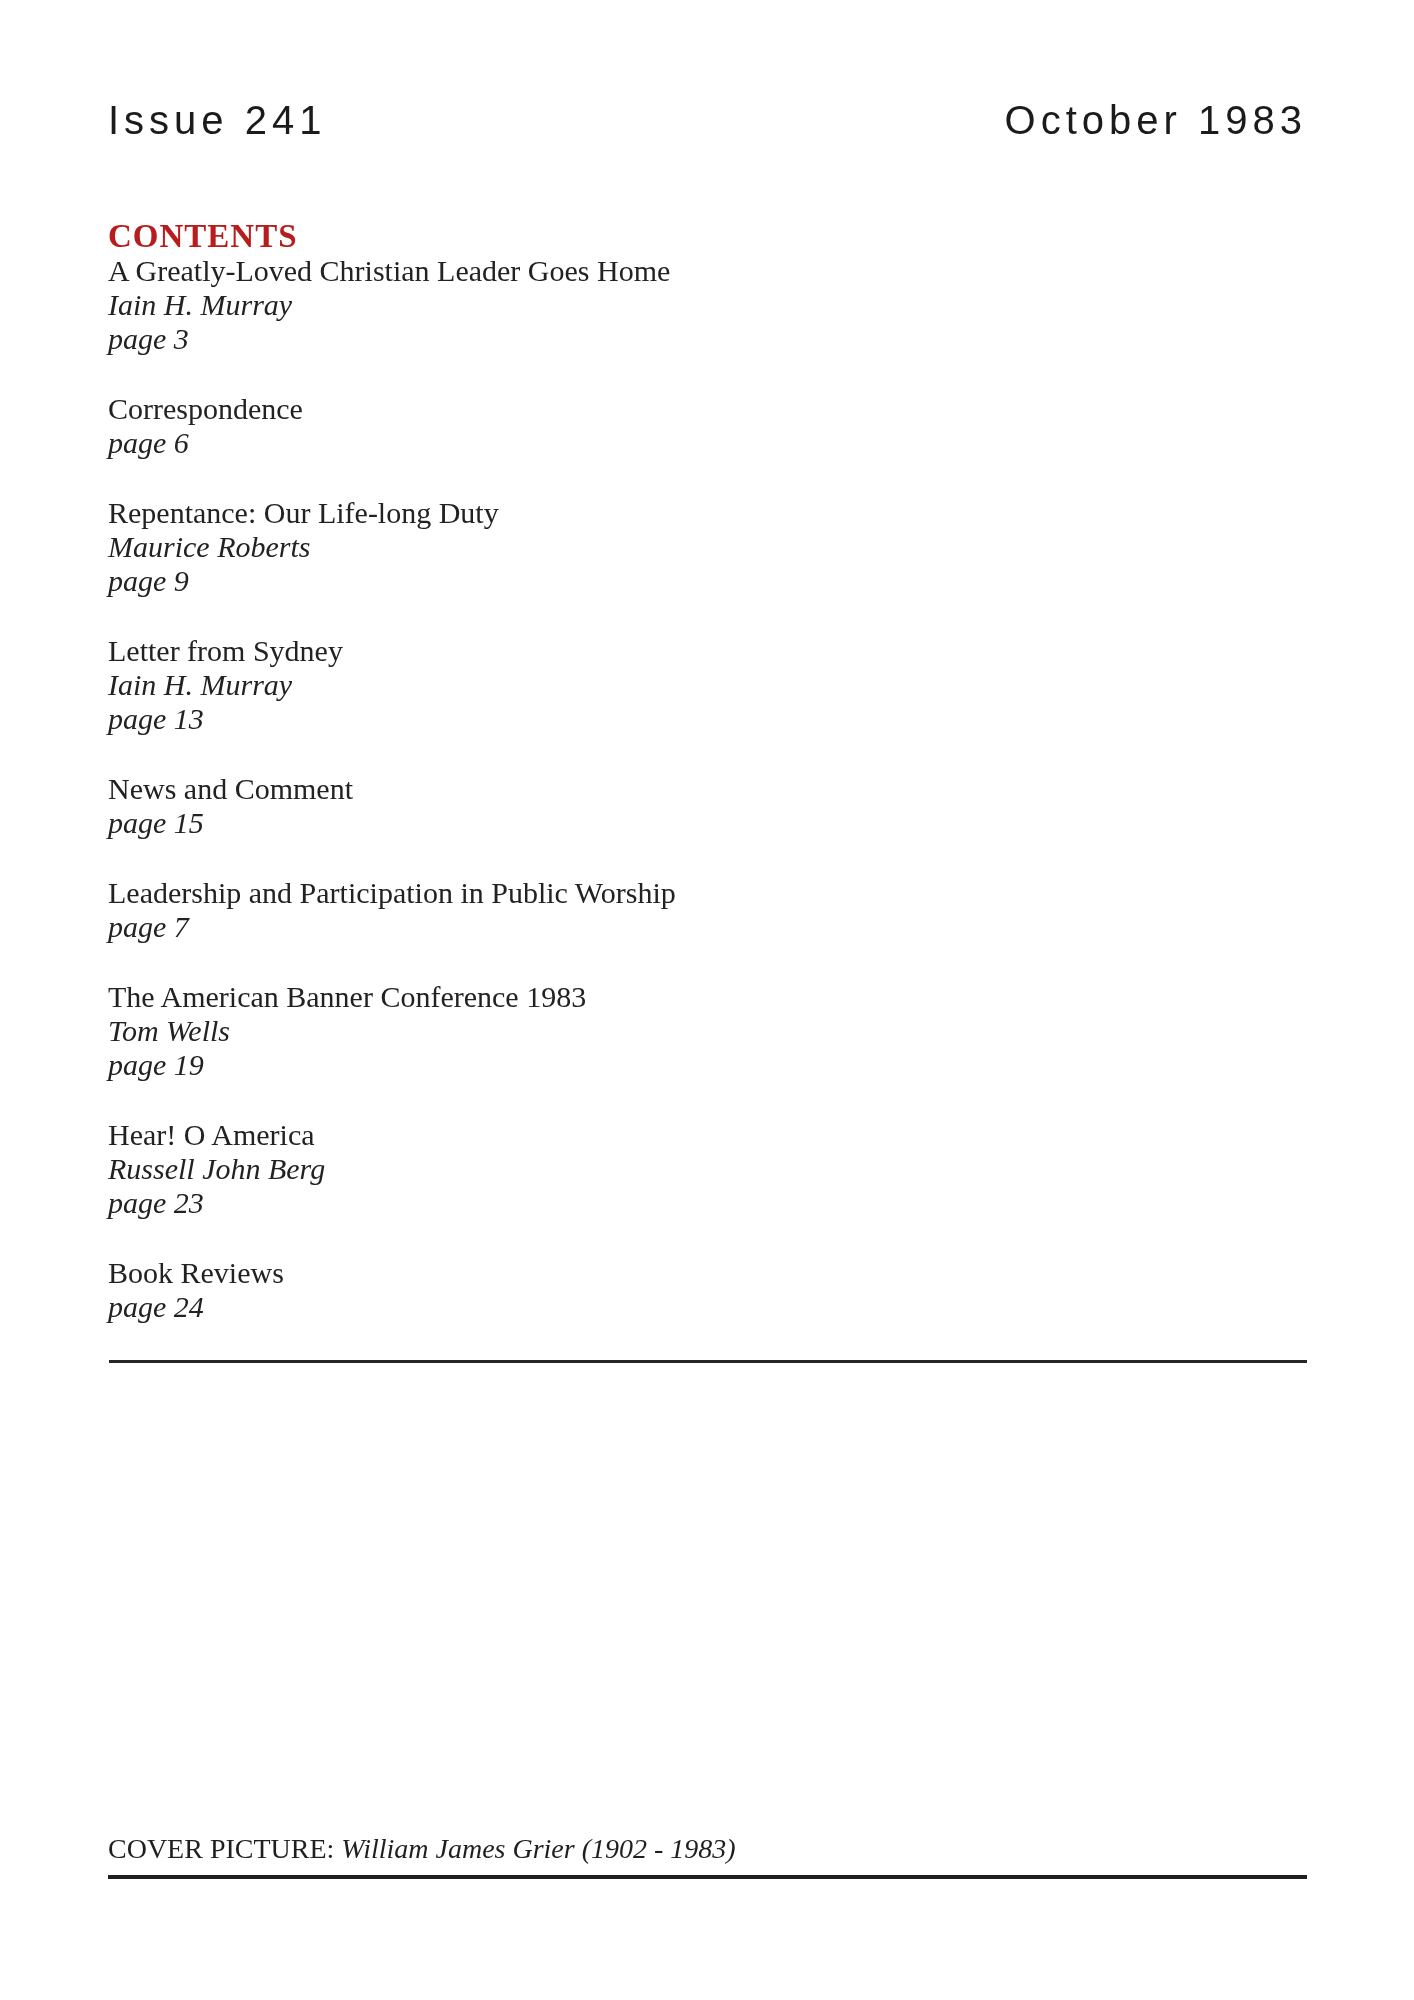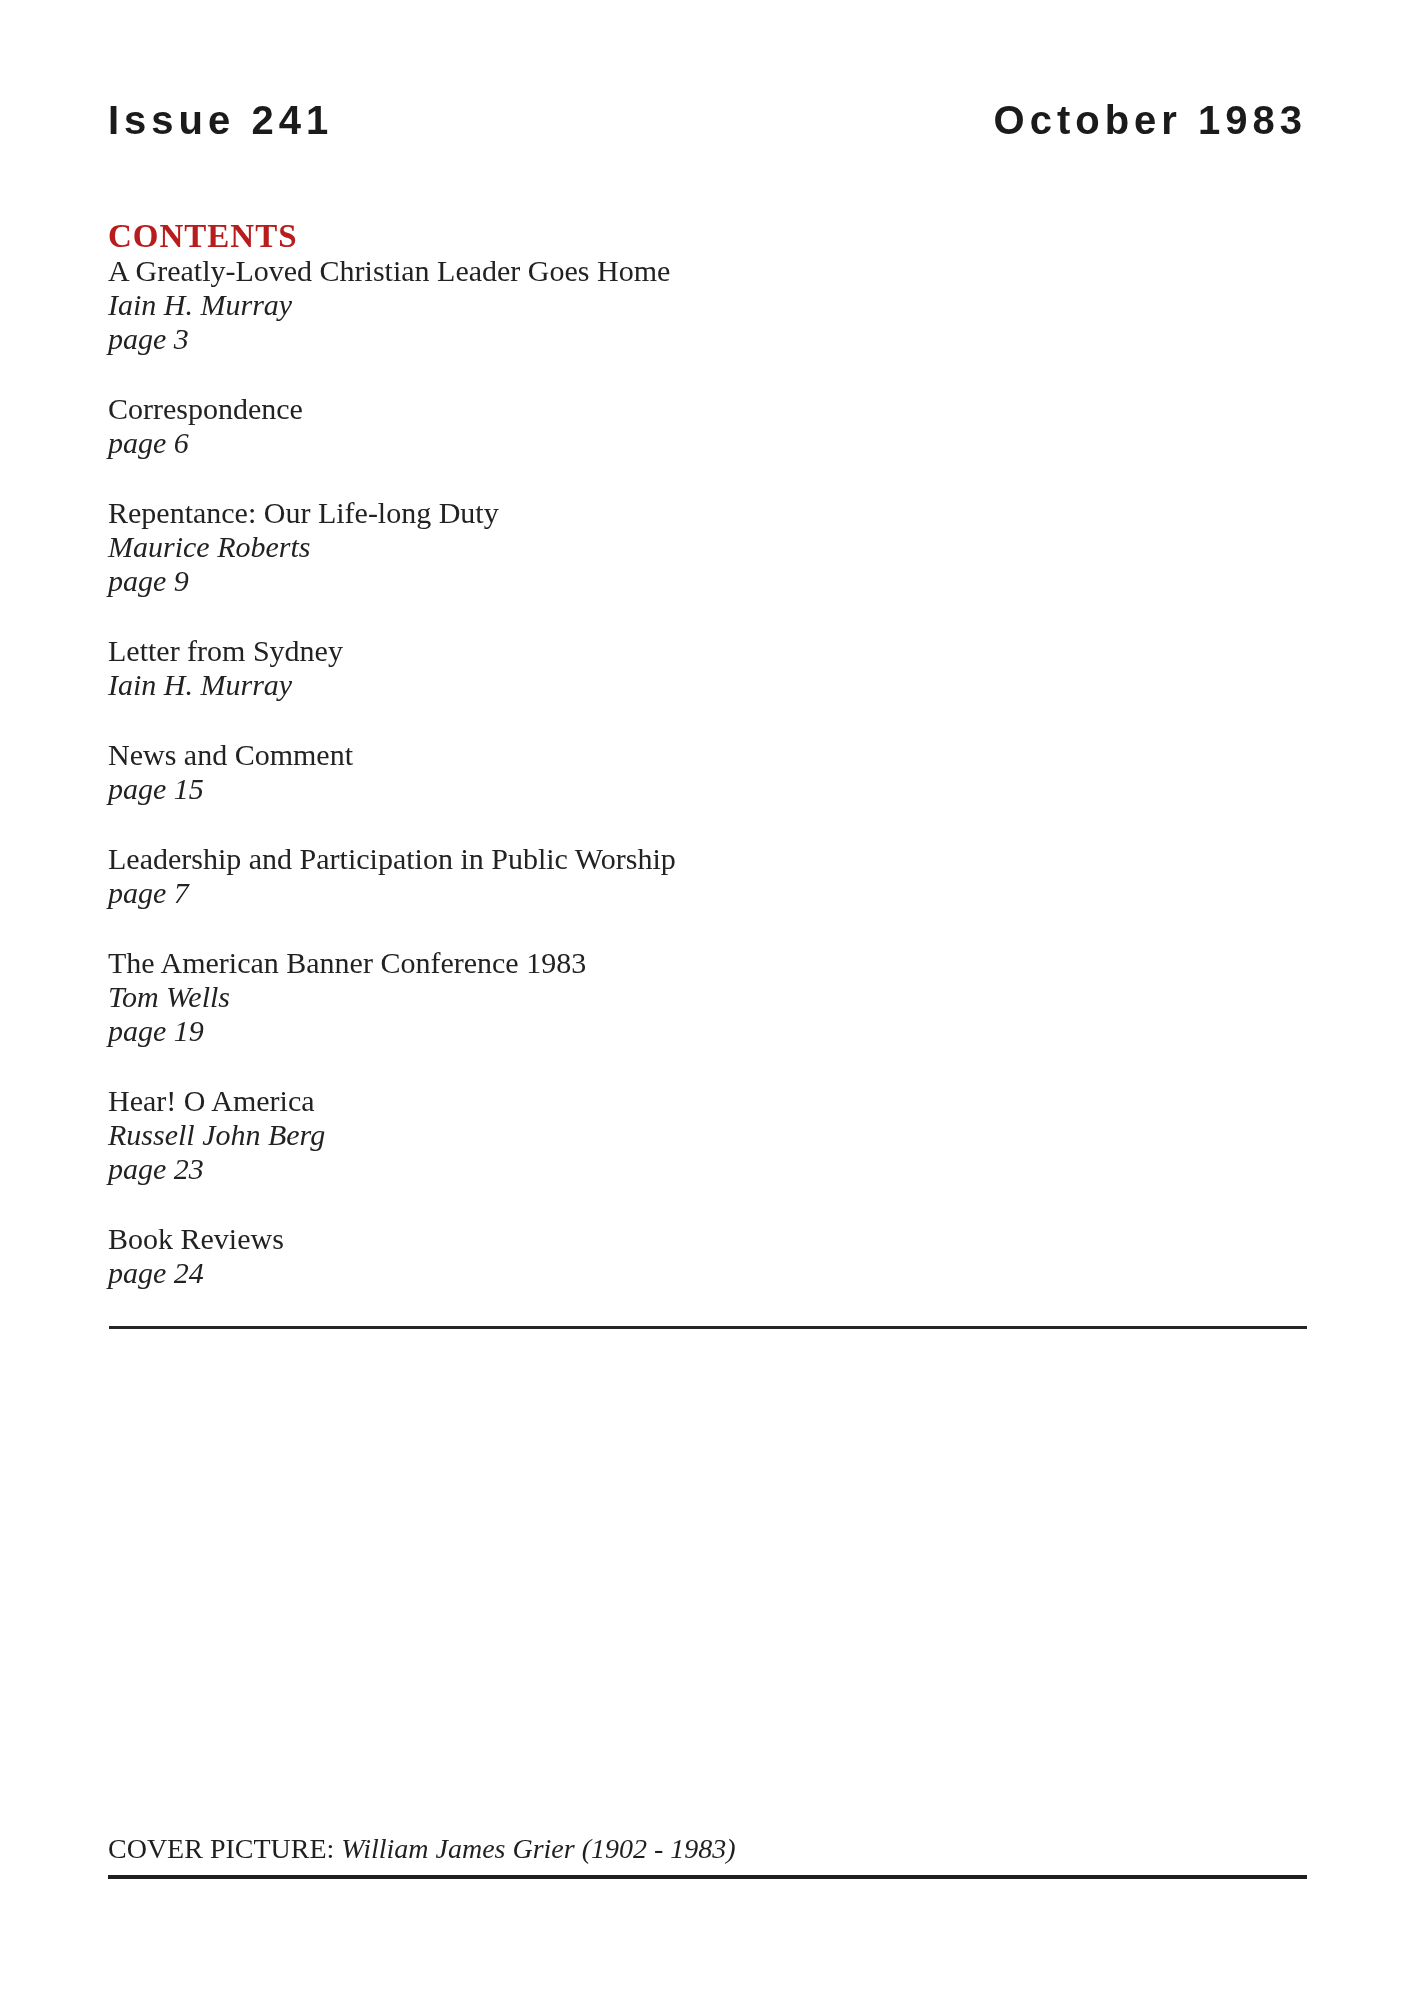--- a/index.html
+++ b/index.html
@@ -22,21 +22,20 @@
   
   .masthead {
     display: flex;
     justify-content: space-between;
     align-items: flex-start;
     font-family: "Liberation Sans", sans-serif;
     font-size: 40px;
     line-height: 40px;
     letter-spacing: 5px;
     color: #1b1b1b;
-    font-weight: bold;
   }
   
   .contents-heading {
     margin-top: 78px;
     font-family: "Liberation Serif", serif;
     font-weight: bold;
     font-size: 33px;
     line-height: 36px;
     letter-spacing: 1px;
     color: #b91c1c;
@@ -108,20 +107,21 @@
 
     <div class="entry">
       <div class="title">Repentance: Our Life-long Duty</div>
       <div class="author">Maurice Roberts</div>
       <div class="pageno">page 9</div>
     </div>
 
     <div class="entry">
       <div class="title">Letter from Sydney</div>
       <div class="author">Iain H. Murray</div>
+      <div class="pageno">page 13</div>
     </div>
 
     <div class="entry">
       <div class="title">News and Comment</div>
       <div class="pageno">page 15</div>
     </div>
 
     <div class="entry">
       <div class="title">Leadership and Participation in Public Worship</div>
       <div class="pageno">page 7</div>

